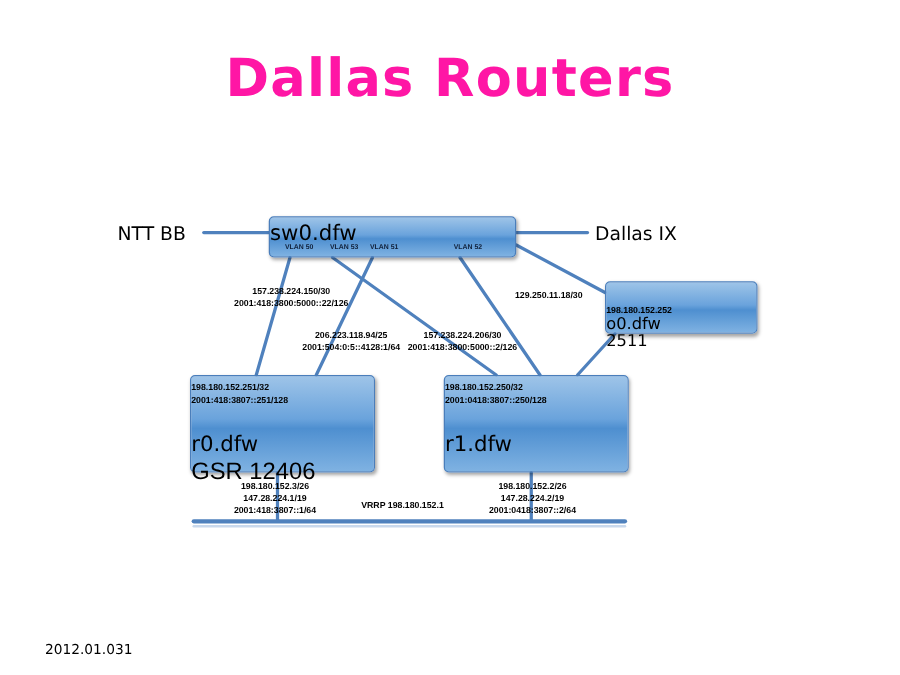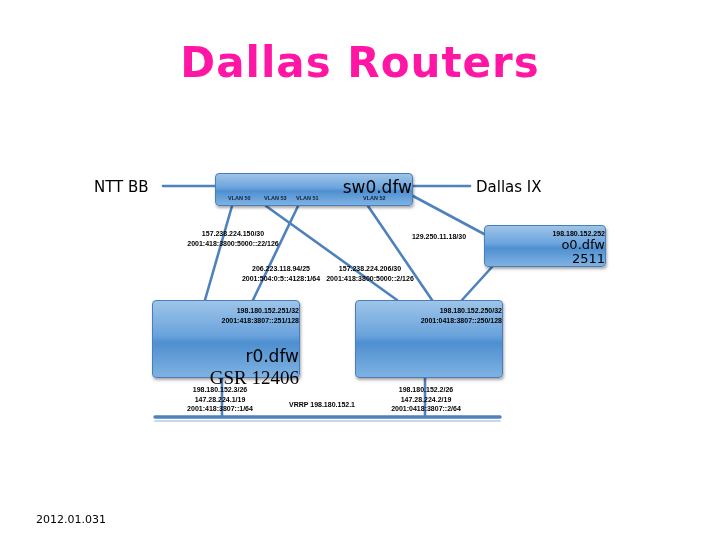--- a/index.html
+++ b/index.html
@@ -49,21 +49,21 @@
 
   
   .node {
     position: absolute;
     box-sizing: border-box;
     border: 1px solid #4a7ebb;
     border-radius: 4px;
     background: linear-gradient(to bottom, #9ec4e8 0%, #6aa3dc 45%, #4e8fd0 55%, #7fb2e2 100%);
     box-shadow: 1px 2px 3px rgba(0,0,0,0.35);
     color: #000000;
-    text-align: right;
+    text-align: left;
   }
 
   #node-sw0 {
     left: 215px;
     top: 173px;
     width: 198px;
     height: 33px;
   }
   #node-sw0 .node-title {
     font-family: "DejaVu Sans", sans-serif;
@@ -89,21 +89,21 @@
   .vlan-50 { left: 12px; }
   .vlan-53 { left: 48px; }
   .vlan-51 { left: 80px; }
   .vlan-52 { left: 147px; }
 
   #node-o0 {
     left: 484px;
     top: 225px;
     width: 122px;
     height: 42px;
-    padding-top: 3px;
+    padding-top: 18px;
   }
   #node-o0 .ip-line {
     font-size: 7px;
     font-weight: bold;
     line-height: 9px;
     white-space: nowrap;
   }
   #node-o0 .node-title {
     font-family: "DejaVu Sans", sans-serif;
     font-size: 13px;
@@ -135,21 +135,21 @@
     line-height: 9.5px;
     white-space: nowrap;
   }
   .router .node-title {
     font-family: "DejaVu Sans", sans-serif;
     font-size: 17px;
     line-height: 22px;
     margin-top: 20px;
   }
   .router .node-sub {
-    font-family: Liberation Serif, serif;
+    font-family: Liberation Sans, sans-serif;
     font-size: 19px;
     line-height: 22px;
   }
 
   
   .side-label {
     position: absolute;
     font-family: "DejaVu Sans", sans-serif;
     font-size: 15px;
     color: #000000;
@@ -255,20 +255,21 @@
   <div class="node router" id="node-r0">
     <div class="ip-line">198.180.152.251/32</div>
     <div class="ip-line">2001:418:3807::251/128</div>
     <div class="node-title">r0.dfw</div>
     <div class="node-sub">GSR 12406</div>
   </div>
 
   <div class="node router" id="node-r1">
     <div class="ip-line">198.180.152.250/32</div>
     <div class="ip-line">2001:0418:3807::250/128</div>
+    <div class="node-title">r1.dfw</div>
   </div>
 
   <div class="annot" id="annot-ntt">
     <div>157.238.224.150/30</div>
     <div>2001:418:3800:5000::22/126</div>
   </div>
 
   <div class="annot" id="annot-ix">
     <div>206.223.118.94/25</div>
     <div>2001:504:0:5::4128:1/64</div>

